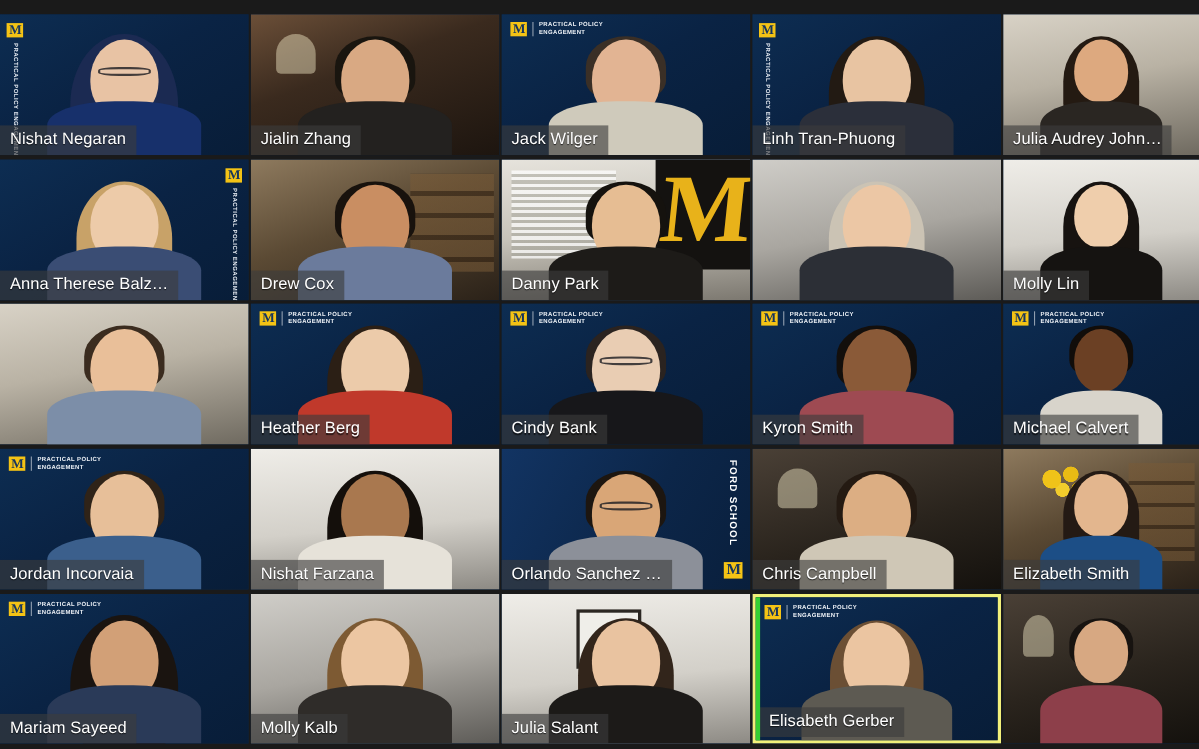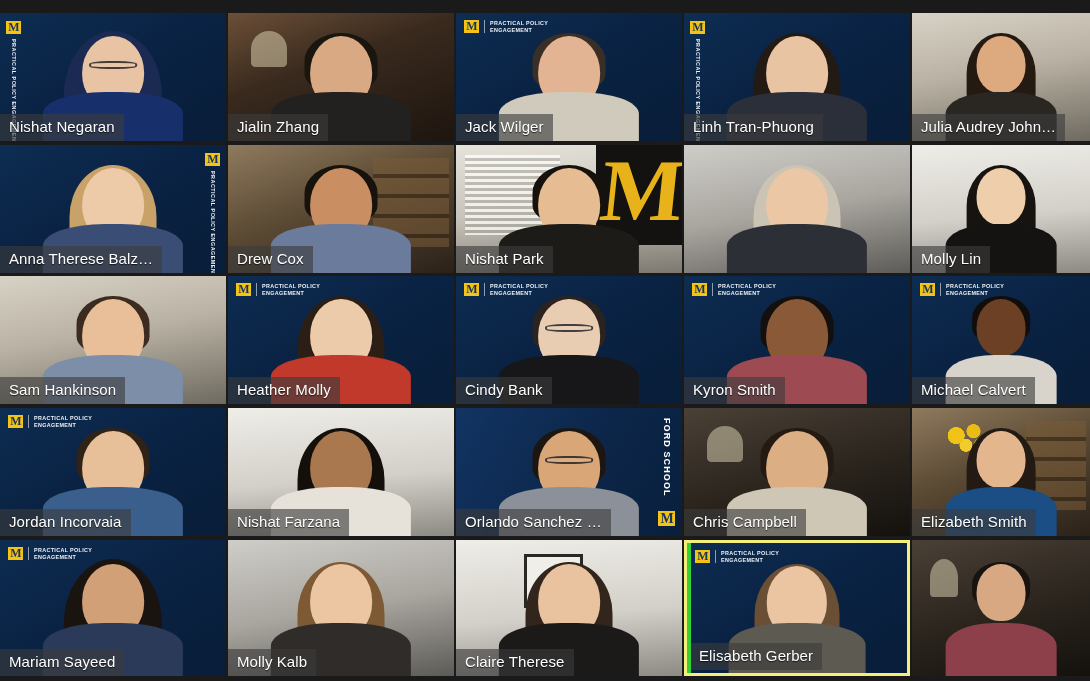--- a/index.html
+++ b/index.html
@@ -403,21 +403,21 @@
     <div class="tile" style="left: 456px; top: 145px; width: 226px; height: 128px;">
       <div class="tile-inner">
         <div class="bg room-blinds"></div>
         <div class="blinds"></div>
         <div class="mflag"></div>
         <div class="person">
           <div class="hair" style="background: rgb(21, 18, 14);"></div>
           <div class="head" style="background: rgb(230, 189, 147);"></div>
           <div class="torso" style="background: rgb(29, 27, 24); z-index: 4;"></div>
         </div>
-        <div class="namelabel">Nishat Park</div>
+        <div class="namelabel">Danny Park</div>
       </div>
     </div>
     <div class="tile" style="left: 684px; top: 145px; width: 226px; height: 128px;">
       <div class="tile-inner">
         <div class="bg room-grey"></div>
         <div class="person">
           <div class="hair long" style="background: rgb(203, 195, 180);"></div>
           <div class="head" style="background: rgb(236, 199, 165);"></div>
           <div class="torso" style="background: rgb(44, 47, 54); z-index: 4;"></div>
         </div>
@@ -435,38 +435,37 @@
       </div>
     </div>
     <div class="tile" style="left: 0px; top: 276px; width: 226px; height: 128px;">
       <div class="tile-inner">
         <div class="bg room-light"></div>
         <div class="person">
           <div class="hair" style="background: rgb(59, 44, 31);"></div>
           <div class="head" style="background: rgb(233, 191, 153);"></div>
           <div class="torso" style="background: rgb(124, 142, 168); z-index: 4;"></div>
         </div>
-        <div class="namelabel">Sam Hankinson</div>
       </div>
     </div>
     <div class="tile" style="left: 228px; top: 276px; width: 226px; height: 128px;">
       <div class="tile-inner">
         <div class="bg umbrand"></div>
         <div class="ppe-h">
           <div class="m-block">M</div>
           <div class="ppe-rule"></div>
           <div class="ppe-txt">PRACTICAL POLICY
 ENGAGEMENT</div>
         </div>
         <div class="person">
           <div class="hair long" style="background: rgb(43, 31, 21);"></div>
           <div class="head" style="background: rgb(236, 203, 170);"></div>
           <div class="torso" style="background: rgb(192, 57, 43); z-index: 4;"></div>
         </div>
-        <div class="namelabel">Heather Molly</div>
+        <div class="namelabel">Heather Berg</div>
       </div>
     </div>
     <div class="tile" style="left: 456px; top: 276px; width: 226px; height: 128px;">
       <div class="tile-inner">
         <div class="bg umbrand"></div>
         <div class="ppe-h">
           <div class="m-block">M</div>
           <div class="ppe-rule"></div>
           <div class="ppe-txt">PRACTICAL POLICY
 ENGAGEMENT</div>
@@ -614,21 +613,21 @@
     </div>
     <div class="tile" style="left: 456px; top: 540px; width: 226px; height: 136px;">
       <div class="tile-inner">
         <div class="bg room-white"></div>
         <div class="poster"></div>
         <div class="person">
           <div class="hair long" style="background: rgb(50, 37, 27);"></div>
           <div class="head" style="background: rgb(233, 195, 160);"></div>
           <div class="torso" style="background: rgb(28, 26, 24); z-index: 4;"></div>
         </div>
-        <div class="namelabel">Claire Therese</div>
+        <div class="namelabel">Julia Salant</div>
       </div>
     </div>
     <div class="tile selected" style="left: 684px; top: 540px; width: 226px; height: 136px;">
       <div class="speaker-bar"></div>
       <div class="tile-inner">
         <div class="bg umbrand"></div>
         <div class="ppe-h">
           <div class="m-block">M</div>
           <div class="ppe-rule"></div>
           <div class="ppe-txt">PRACTICAL POLICY

